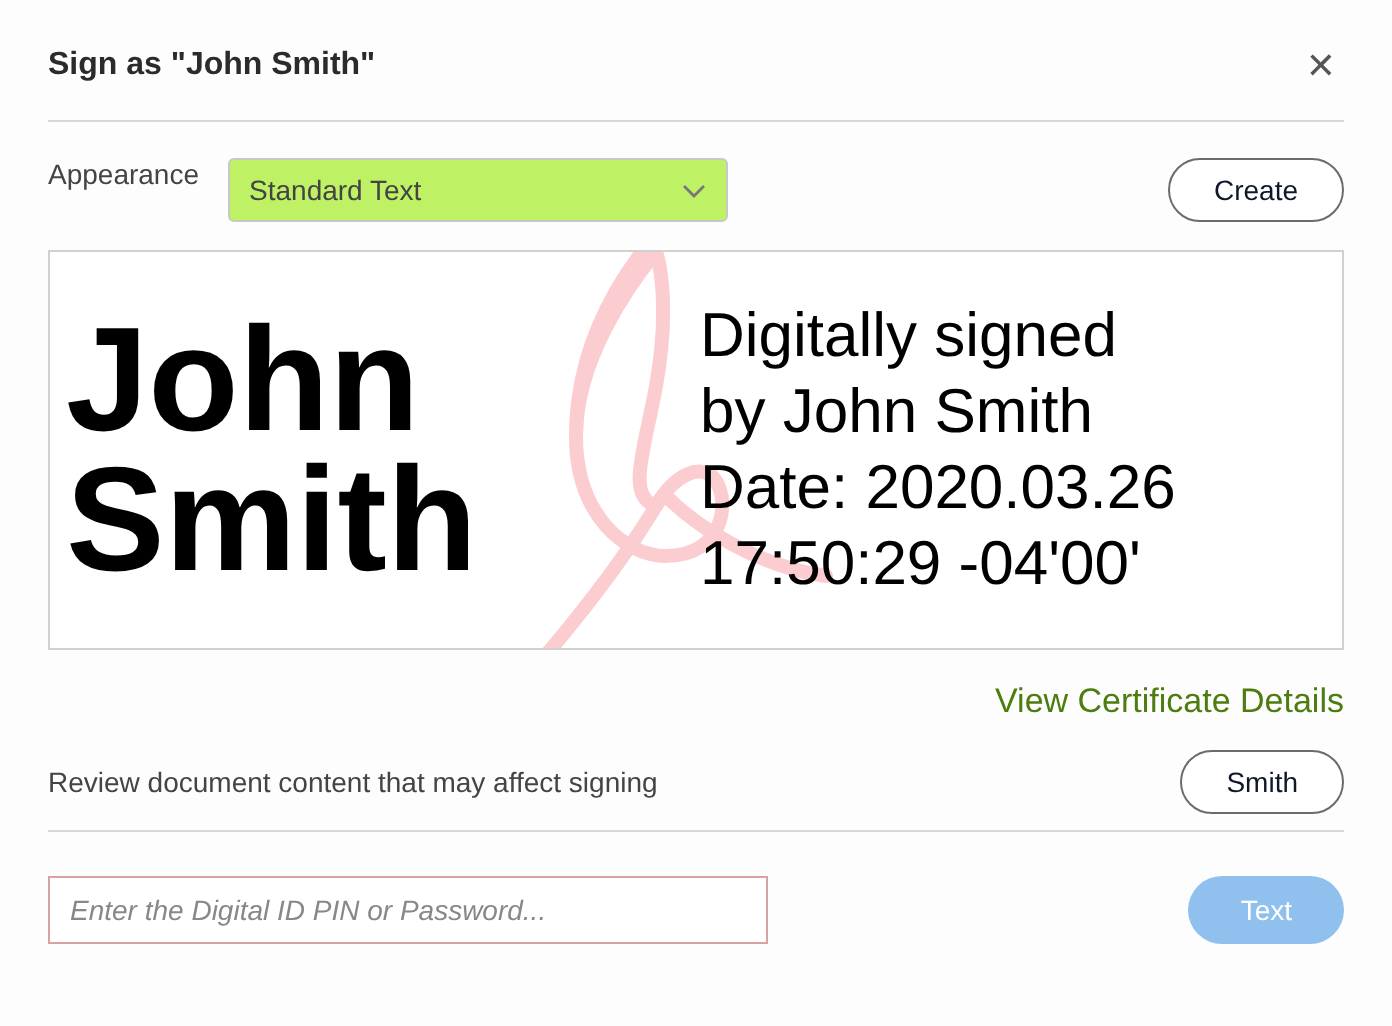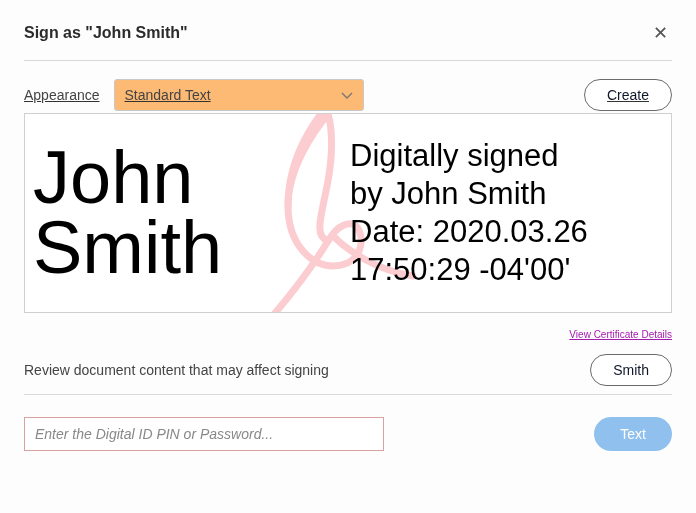--- a/index.html
+++ b/index.html
@@ -25,40 +25,38 @@
       color: #2b2b2b;
     }
     .close-icon {
       font-size: 18px;
       color: #555;
       cursor: pointer;
       padding: 2px 4px;
     }
     .appearance-row {
       display: flex;
-      align-items: center;
       gap: 14px;
       margin-top: 18px;
-      margin-bottom: 2px;
-      text-decoration: underline;
+      margin-bottom: 14px;
     }
     .appearance-label {
       color: #444;
       font-size: 14px;
     }
     .dropdown {
       position: relative;
       width: 250px;
       border: 1px solid #c8c8c8;
       border-radius: 3px;
       height: 32px;
       display: flex;
       align-items: center;
       padding: 0 10px;
-      background: #fdba74;
+      background: #bef264;
       cursor: pointer;
       color: #444;
       font-size: 14px;
     }
     .dropdown .chev {
       position: absolute;
       right: 10px;
       color: #777;
       pointer-events: none;
     }
@@ -83,21 +81,21 @@
       position: relative;
       display: flex;
       overflow: hidden;
     }
     .preview-left {
       flex: 1;
       display: flex;
       align-items: center;
       font-size: 74px;
       font-family: Arial, sans-serif;
-      font-weight: 400;
+      font-weight: 700;
       color: #000;
       line-height: 0.95;
       padding-left: 8px;
       z-index: 2;
       white-space: pre-line;
     }
     .preview-right {
       flex: 1;
       display: flex;
       flex-direction: column;
@@ -118,24 +116,23 @@
       z-index: 1;
       pointer-events: none;
     }
     .link-row {
       display: flex;
       justify-content: flex-end;
       margin-top: 16px;
       margin-bottom: 14px;
     }
     .link {
-      color: #a21caf;
-      font-size: 10px;
-      cursor: pointer;
-      text-decoration: underline;
+      color: #4d7c0f;
+      font-size: 17px;
+      cursor: pointer;
     }
     .review-row {
       display: flex;
       align-items: center;
       gap: 12px;
       padding-bottom: 8px;
       border-bottom: 1px solid #d8d8d8;
     }
     .review-text {
       color: #444;

